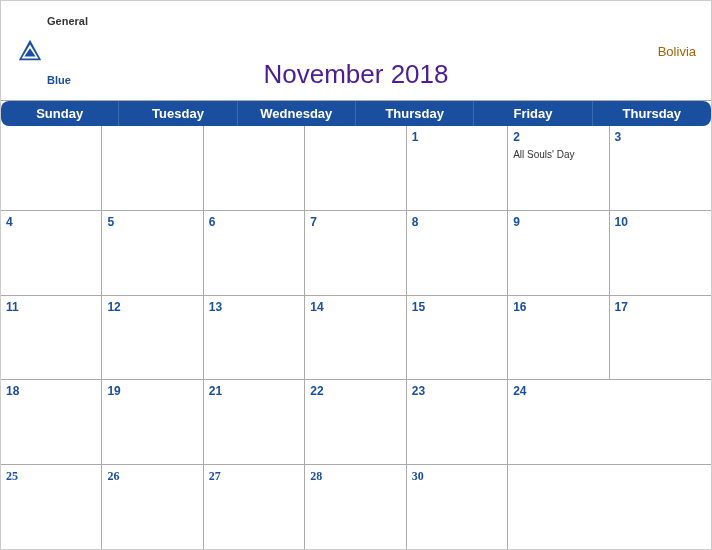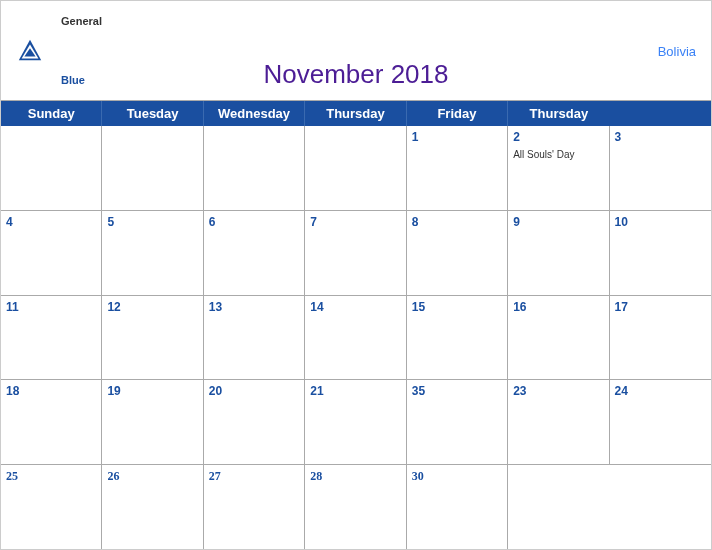--- a/index.html
+++ b/index.html
@@ -26,21 +26,21 @@
       position: relative;
       background: #fff;
     }
     .logo-area {
       position: absolute;
       left: 15px;
       top: 50%;
       transform: translateY(-50%);
       display: flex;
       align-items: center;
-      gap: 17px;
+      gap: 3px;
     }
     .logo-text-general {
       font-size: 11px;
       color: #333;
       font-weight: bold;
       line-height: 1;
     }
     .logo-text-blue {
       font-size: 11px;
       color: #1a4fa0;
@@ -58,32 +58,33 @@
       font-weight: normal;
       text-align: center;
       margin-top: 48px;
     }
     .country-label {
       position: absolute;
       right: 15px;
       top: 50%;
       transform: translateY(-50%);
       font-size: 13px;
-      color: #3b82f6;
+      color: #a16207;
     }
     .calendar-grid {
       flex: 1;
       display: flex;
       flex-direction: column;
       border-top: 1px solid #aaa;
     }
     .day-headers {
       display: grid;
-      grid-template-columns: repeat(7, 1fr);
+      grid-template-columns: repeat(6, 1fr);
       background: #1a4fa0;
+      border-radius: 8px;
     }
     .day-header {
       color: #fff;
       text-align: center;
       padding: 5px 2px;
       font-size: 13px;
       font-weight: bold;
       border-right: 1px solid #3a6ab0;
     }
     .day-header:last-child { border-right: none; }
@@ -219,27 +220,24 @@
           </div>
         </div>
         <div class="week-row">
           <div class="day-cell has-date">
             <span class="day-number">18</span>
           </div>
           <div class="day-cell has-date">
             <span class="day-number">19</span>
           </div>
           <div class="day-cell has-date">
-            <span class="day-number">20</span>
-          </div>
-          <div class="day-cell has-date">
             <span class="day-number">21</span>
           </div>
           <div class="day-cell has-date">
-            <span class="day-number">35</span>
+            <span class="day-number">22</span>
           </div>
           <div class="day-cell has-date">
             <span class="day-number">23</span>
           </div>
           <div class="day-cell has-date">
             <span class="day-number">24</span>
           </div>
         </div>
         <div class="week-row">
           <div class="day-cell has-date">

